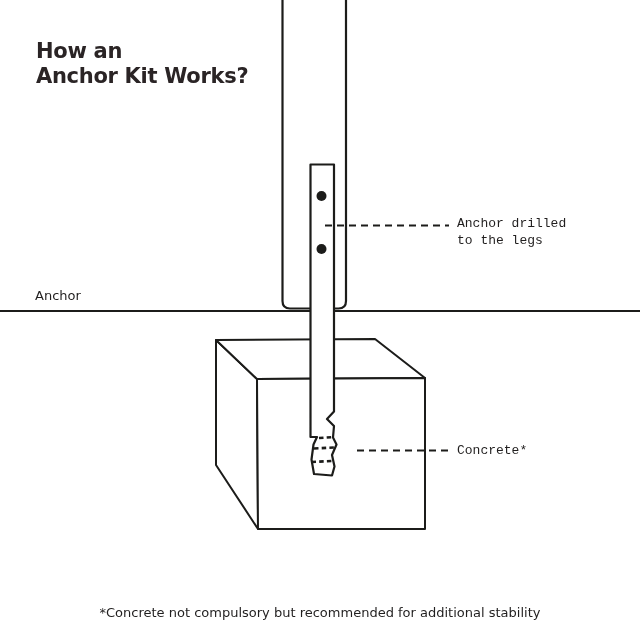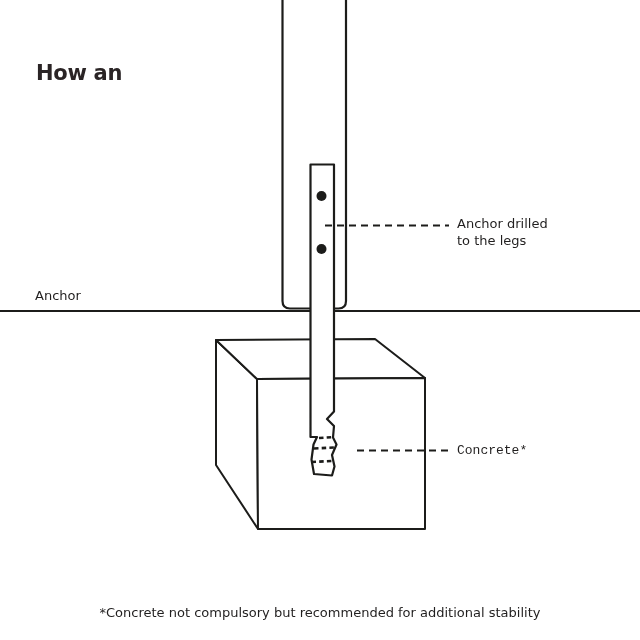--- a/index.html
+++ b/index.html
@@ -21,30 +21,29 @@
   }
   .stage svg{position:absolute;left:0;top:0;}
   .stroke{stroke:var(--ink);fill:none;}
   .face{fill:#ffffff;stroke:var(--ink);stroke-width:2;stroke-linejoin:round;}
   .solid{fill:var(--ink);stroke:none;}
   .page-title{
     position:absolute;left:36px;top:39px;
     font-size:21px;line-height:25px;font-weight:bold;
     letter-spacing:-0.3px;color:var(--title-ink);
     white-space:nowrap;
-    margin-top:22px;
   }
   .label{
     position:absolute;
     font-size:13px;line-height:17px;
     color:var(--label-ink);
     white-space:nowrap;
   }
   .ground-label{left:35px;top:287px;}
-  .anchor-callout{left:457px;top:215px;}
+  .anchor-callout{left:457px;top:215px;font-family:Liberation Mono, monospace;}
   .concrete-callout{left:457px;top:442px;font-family:Liberation Mono, monospace;}
   .footnote{
     position:absolute;left:0;top:605px;width:640px;
     text-align:center;font-size:13px;color:var(--label-ink);
   }
 </style>
 </head>
 <body>
 
 <div class="stage">
@@ -73,20 +72,21 @@
       <line x1="314" y1="448.5" x2="334.5" y2="447.5"></line>
       <line x1="311.5" y1="462" x2="332" y2="461"></line>
     </g>
 
     <line class="stroke" x1="325" y1="225.5" x2="449" y2="225.5" stroke-width="2" stroke-dasharray="7 5"></line>
     <line class="stroke" x1="357" y1="450.5" x2="450" y2="450.5" stroke-width="2" stroke-dasharray="7 5"></line>
   </svg>
 
   <div class="page-title">
     <div>How an</div>
+    <div>Anchor Kit Works?</div>
   </div>
 
   <div class="label ground-label">Anchor</div>
 
   <div class="label anchor-callout">
     <div>Anchor drilled</div>
     <div>to the legs</div>
   </div>
 
   <div class="label concrete-callout">Concrete*</div>

